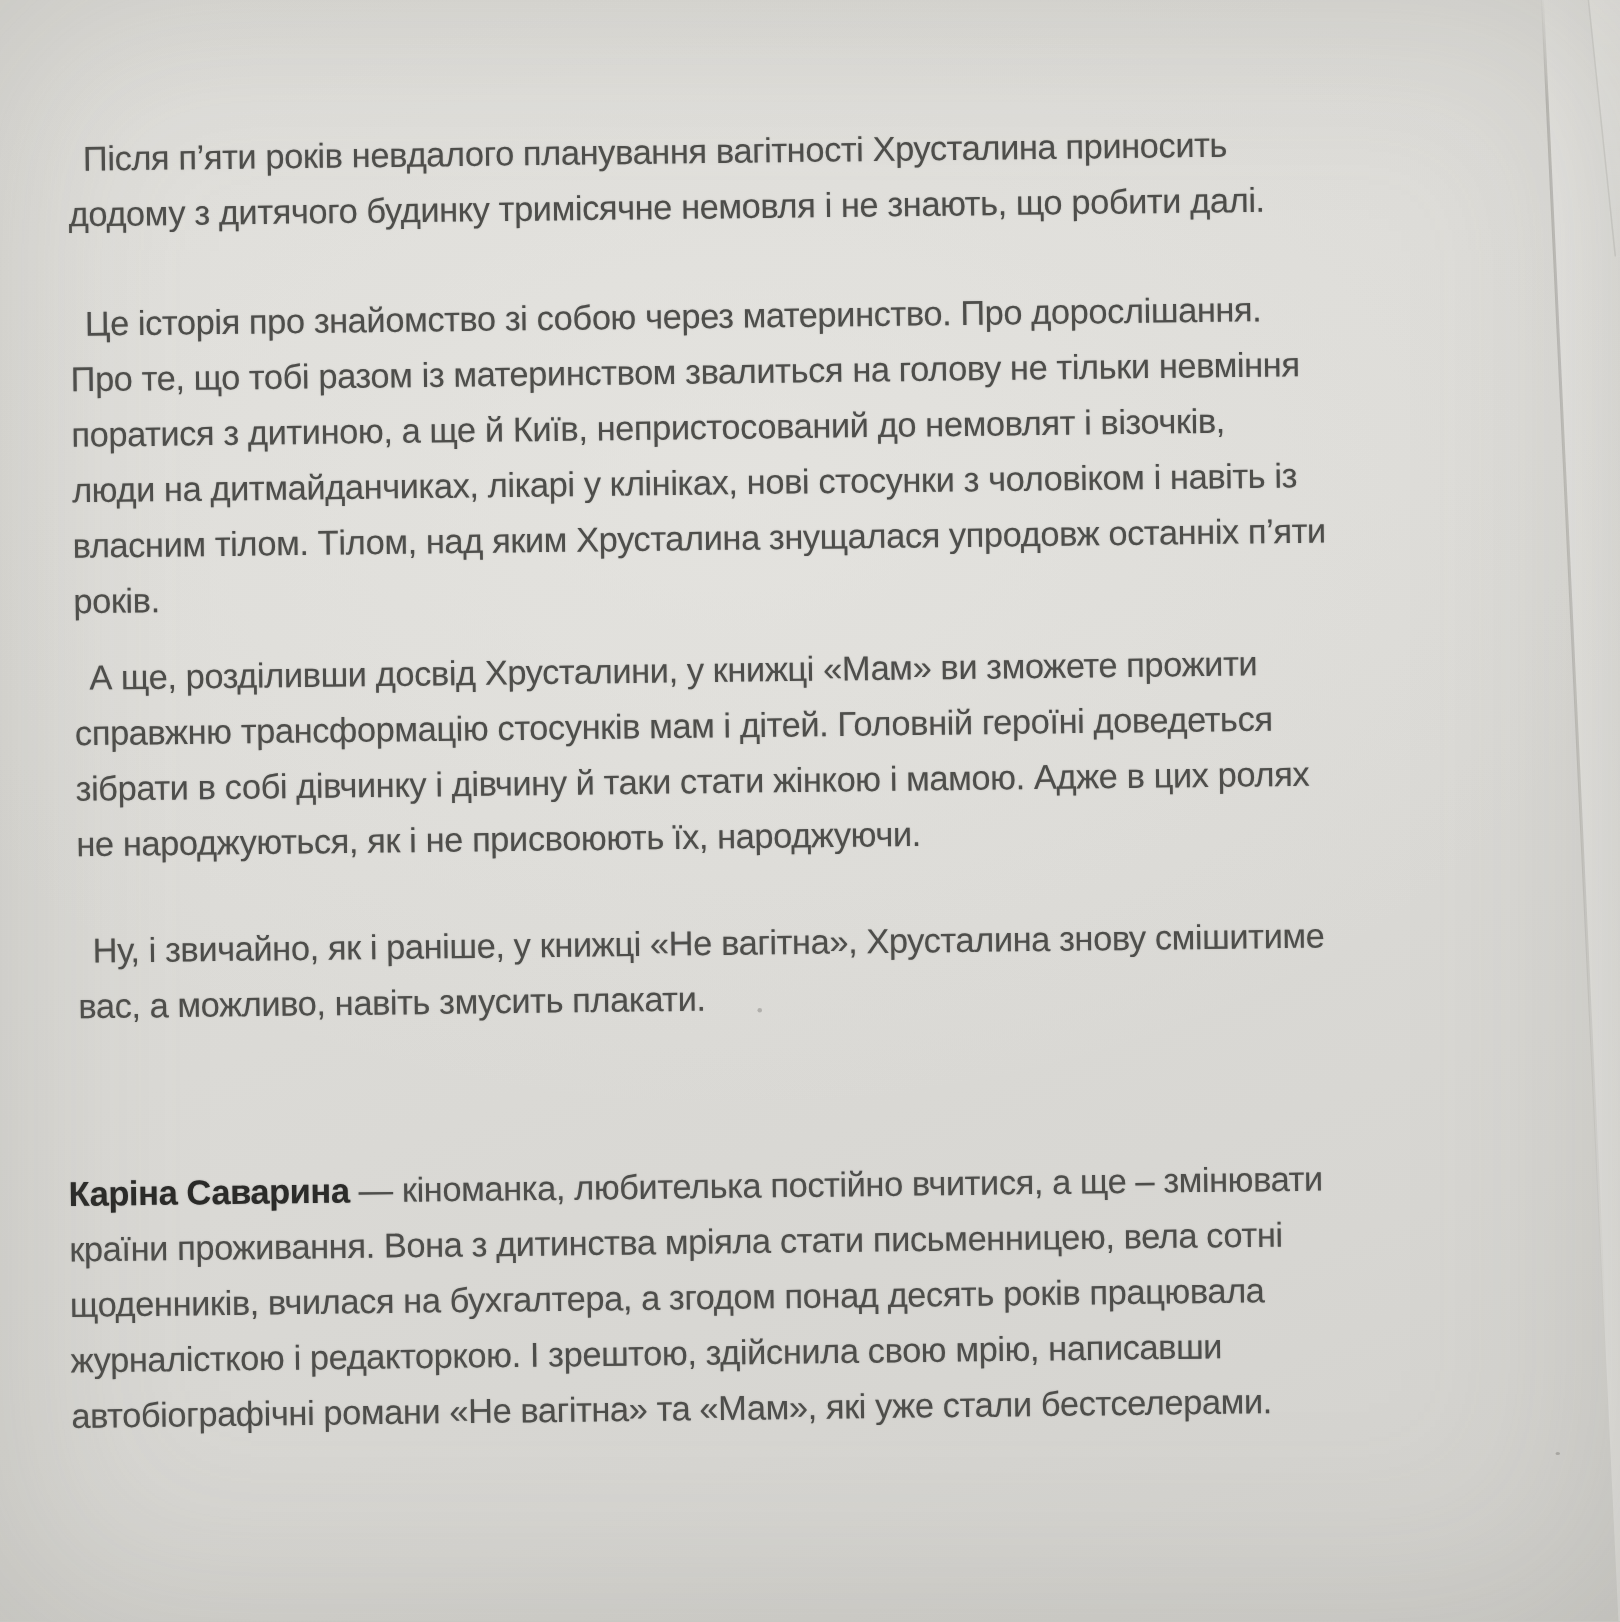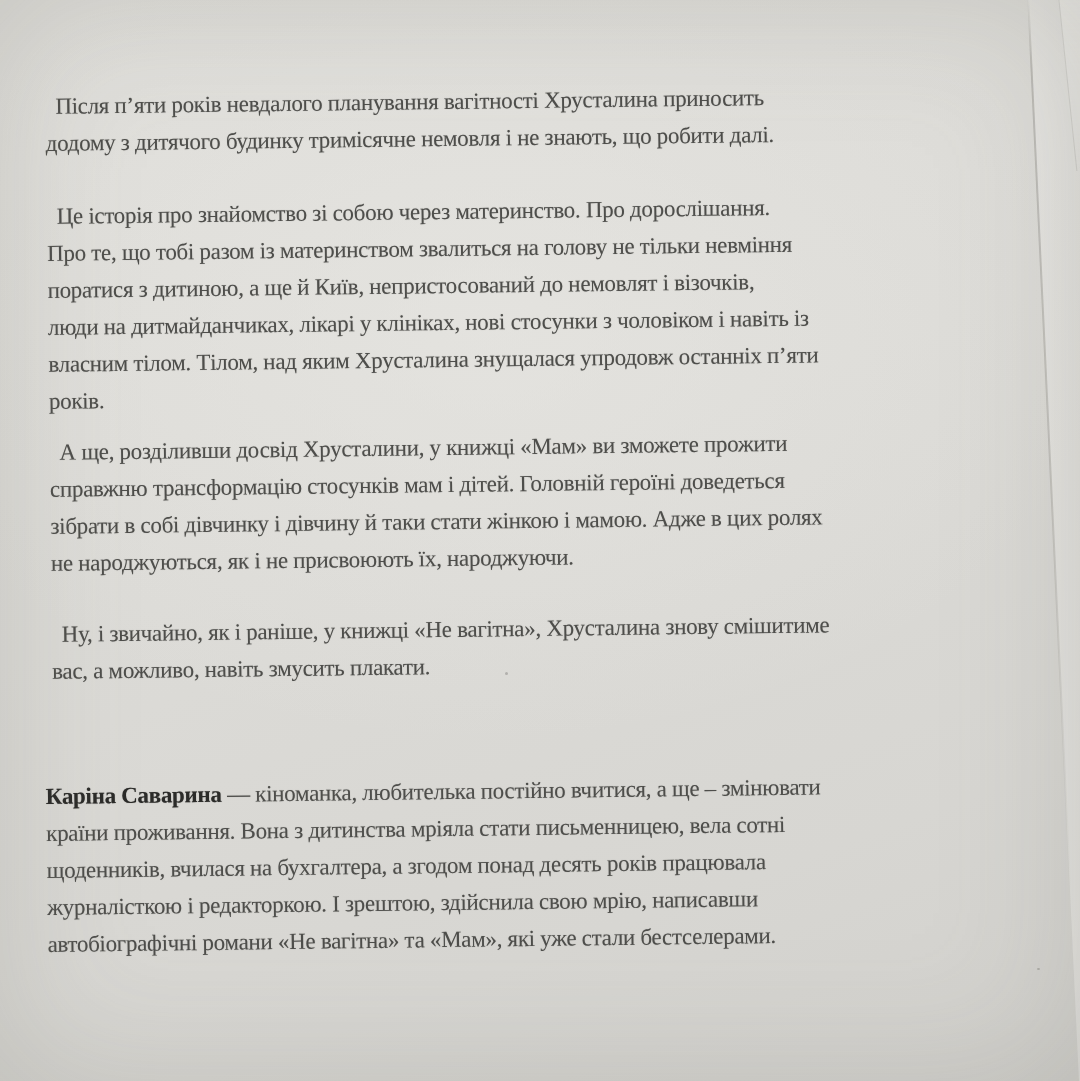--- a/index.html
+++ b/index.html
@@ -5,21 +5,21 @@
   html, body { margin: 0; padding: 0; background: #c9c8c4; }
 
   .photo {
     position: relative;
     width: 1080px;
     height: 1081px;
     overflow: hidden;
     background:
       radial-gradient(ellipse 900px 600px at 45% 30%, rgba(233,232,228,0.55), rgba(233,232,228,0) 70%),
       linear-gradient(160deg, #e0dfdb 0%, #dcdbd7 45%, #d7d6d2 78%, #d2d1cd 100%);
-    font-family: Liberation Serif, serif;
+    font-family: Liberation Sans, sans-serif;
   }
 
   .vignette {
     position: absolute; inset: 0; pointer-events: none;
     box-shadow: inset 0 0 140px rgba(110,108,102,0.22);
   }
 
   
   .page-edge-light {
     position: absolute; left: 1028px; top: 0; width: 140px; height: 1081px;

